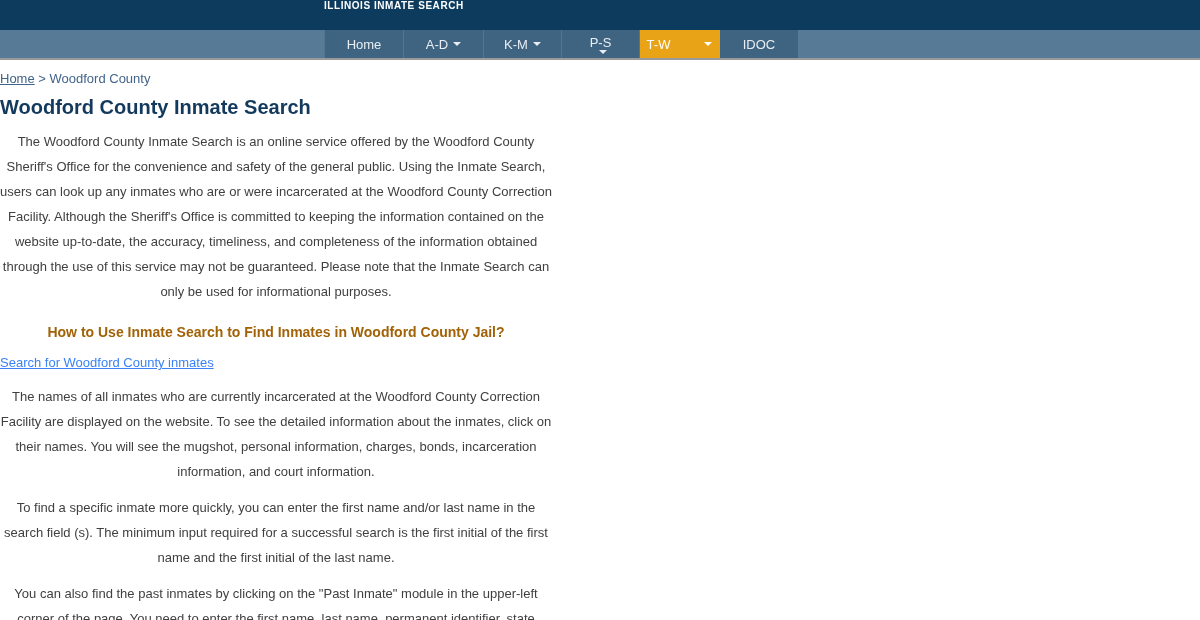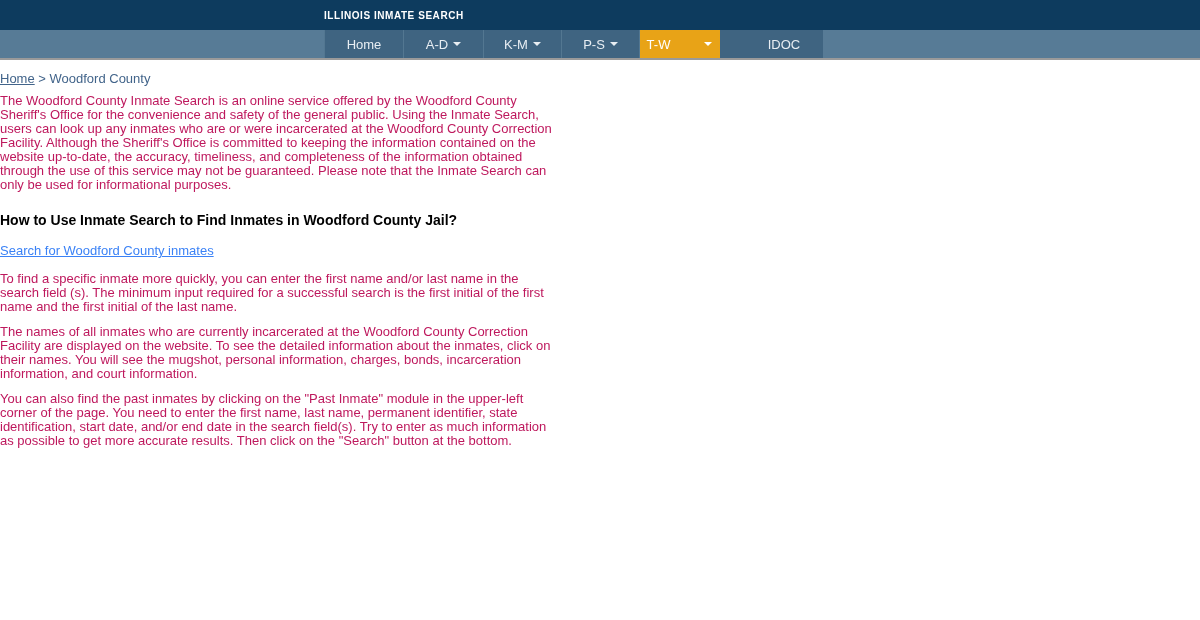--- a/index.html
+++ b/index.html
@@ -13,21 +13,21 @@
     font-family: "Liberation Sans", sans-serif;
     color: #42648a;
     overflow: hidden;
   }
 
   
   .brandbar {
     height: 30px;
     background: #0d3b5e;
     display: flex;
-    align-items: center;
+    align-items: flex-start;
   }
   .brandbar-inner {
     width: 876px;
     margin: 0 auto 0 0;
     padding-left: 324px;
     box-sizing: content-box;
   }
   .brand-title {
     color: #ffffff;
     font-size: 10px;
@@ -72,23 +72,23 @@
   }
   .navitem .lbl { display: inline-block; }
   .navitem.active {
     background: #e8a317;
     color: #ffffff;
     border-right-color: #e8a317;
   }
   .navitem.w-home   { width: 80px; }
   .navitem.w-ad     { width: 80px; }
   .navitem.w-km     { width: 78px; }
-  .navitem.w-ps     { width: 78px; }
+  .navitem.w-ps     { width: 78px; flex-direction: column; }
   .navitem.w-tw     { width: 80px; gap: 29px; }
-  .navitem.w-idoc   { width: 78px; border-right: none; margin-left: 25px; }
+  .navitem.w-idoc   { width: 78px; border-right: none; }
 
   .caret {
     display: inline-block;
     width: 0;
     height: 0;
     margin-left: 5px;
     vertical-align: middle;
     border-left: 4px solid transparent;
     border-right: 4px solid transparent;
     border-top: 4px solid currentColor;
@@ -116,30 +116,31 @@
     line-height: 26px;
     font-weight: bold;
     color: #13395c;
     margin: 0 0 9px 0;
   }
 
   h2.section-title {
     font-size: 14px;
     line-height: 20px;
     font-weight: bold;
-    color: #000000;
+    color: #a16207;
     margin: 18px 0 11px 0;
+    text-align: center;
   }
 
   p.body {
     font-size: 13px;
-    line-height: 14px;
-    color: #be185d;
+    line-height: 25px;
+    color: #404040;
     margin: 0 0 11px 0;
-    text-align: left;
+    text-align: center;
   }
   p.body:last-child { margin-bottom: 0; }
 
   .link-line {
     font-size: 13px;
     line-height: 19.7px;
     margin: 0 0 11px 0;
   }
   a.inline-link {
     color: #3b82f6;
@@ -189,29 +190,30 @@
 
   </div>
 </nav>
 
 <main class="content">
 
   <div class="breadcrumb">
     <a href="#">Home</a><span> &gt; </span><span>Woodford County</span>
   </div>
 
+  <h1 class="page-title">Woodford County Inmate Search</h1>
 
   <p class="body">The Woodford County Inmate Search is an online service offered by the Woodford County Sheriff's Office for the convenience and safety of the general public. Using the Inmate Search, users can look up any inmates who are or were incarcerated at the Woodford County Correction Facility. Although the Sheriff's Office is committed to keeping the information contained on the website up-to-date, the accuracy, timeliness, and completeness of the information obtained through the use of this service may not be guaranteed. Please note that the Inmate Search can only be used for informational purposes.</p>
 
   <h2 class="section-title">How to Use Inmate Search to Find Inmates in Woodford County Jail?</h2>
 
 
   <div class="link-line">
     <a href="#" class="inline-link">Search for Woodford County inmates</a>
   </div>
 
+  <p class="body">The names of all inmates who are currently incarcerated at the Woodford County Correction Facility are displayed on the website. To see the detailed information about the inmates, click on their names. You will see the mugshot, personal information, charges, bonds, incarceration information, and court information.</p>
+
   <p class="body">To find a specific inmate more quickly, you can enter the first name and/or last name in the search field (s). The minimum input required for a successful search is the first initial of the first name and the first initial of the last name.</p>
 
-  <p class="body">The names of all inmates who are currently incarcerated at the Woodford County Correction Facility are displayed on the website. To see the detailed information about the inmates, click on their names. You will see the mugshot, personal information, charges, bonds, incarceration information, and court information.</p>
-
   <p class="body">You can also find the past inmates by clicking on the "Past Inmate" module in the upper-left corner of the page. You need to enter the first name, last name, permanent identifier, state identification, start date, and/or end date in the search field(s). Try to enter as much information as possible to get more accurate results. Then click on the "Search" button at the bottom.</p>
 
 </main>
 
 </body></html>

